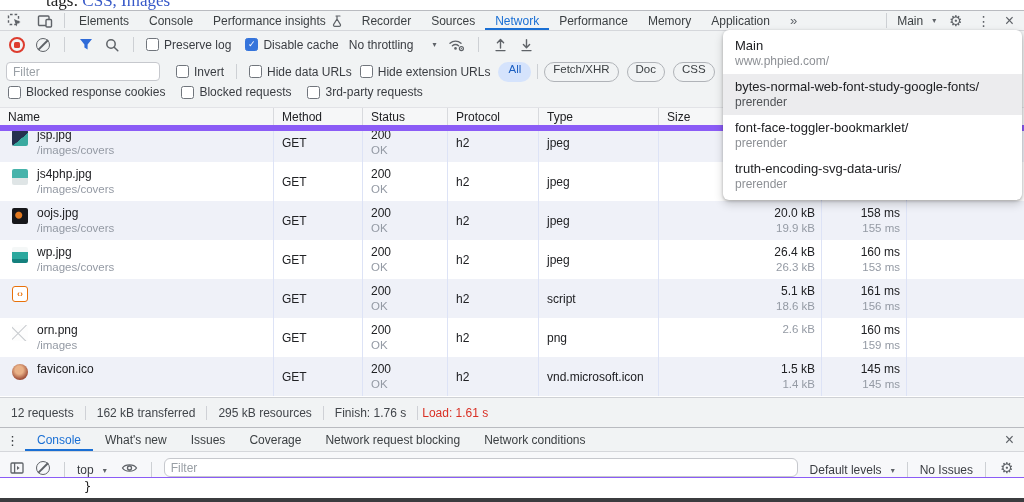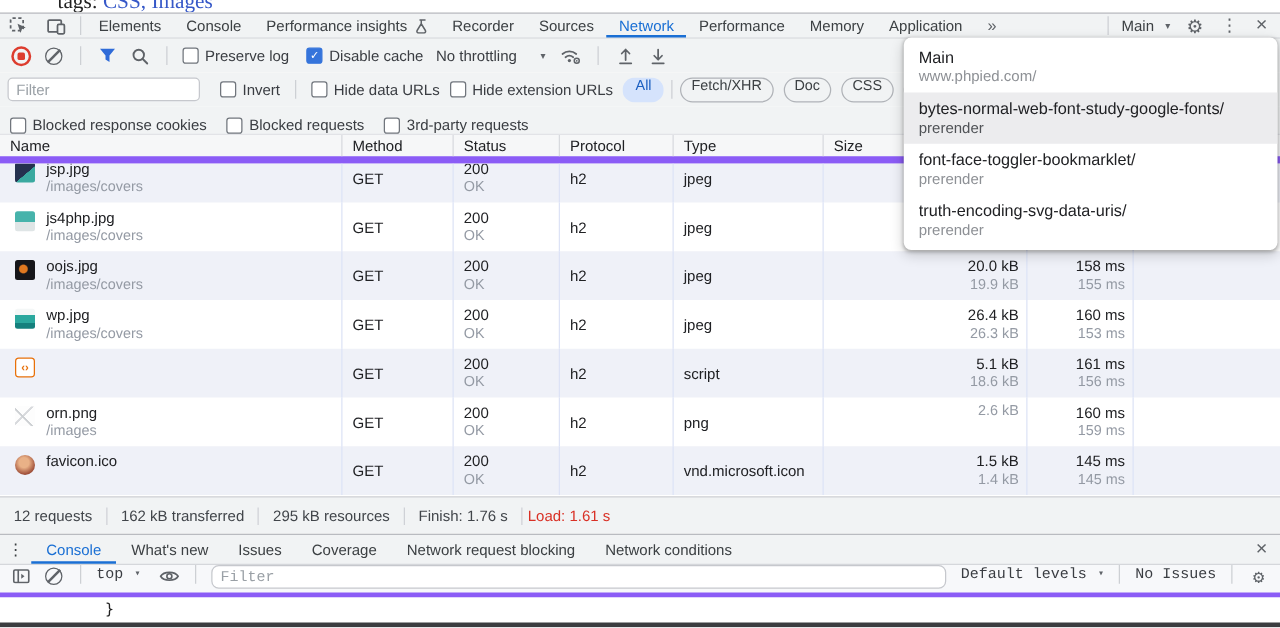--- a/index.html
+++ b/index.html
@@ -37,21 +37,21 @@
 
   
   .filterbar{top:58px;left:0;right:0;height:27px;background:#f1f3f4;display:flex;align-items:center;padding-left:6px;box-sizing:border-box;gap:8px;}
   .txtinput{height:17px;border:1px solid #c6c8cd;border-radius:4px;background:#fff;font-size:12px;padding:0 6px;color:#202124;outline:none;font-family:inherit;}
   .txtinput::placeholder{color:#9aa0a6;}
   .flt-input{width:140px;}
   .chip{height:18px;border-radius:10px;border:1px solid #b0b3b8;background:transparent;color:#3c4043;font-size:11.5px;display:flex;padding:0 8px;white-space:nowrap;}
   .chip.on{background:#d5e3fc;border-color:transparent;color:#1b5fc1;font-weight:400;padding:0 9px;}
 
   
-  .blockedbar{top:85px;left:0;right:0;height:23px;background:#f1f3f4;display:flex;align-items:flex-end;padding-left:8px;box-sizing:border-box;gap:16px;border-bottom:1px solid #e2e3e7;}
+  .blockedbar{top:85px;left:0;right:0;height:23px;background:#f1f3f4;display:flex;align-items:flex-start;padding-left:8px;box-sizing:border-box;gap:16px;border-bottom:1px solid #e2e3e7;}
 
   
   .grid{display:grid;grid-template-columns:274px 89px 85px 91px 120px 163px 85px 1fr;}
   .thead{top:108px;left:0;right:0;height:23px;background:#f6f7f8;border-bottom:6px solid #8b5cf6;box-sizing:border-box;}
   .thead .hc{font-size:12px;color:#202124;display:flex;align-items:center;padding-left:8px;border-right:1px solid #d8dade;box-sizing:border-box;overflow:hidden;white-space:nowrap;}
   .thead .hc:last-child{border-right:none;}
   .tbody{top:131px;left:0;right:0;height:266px;overflow:hidden;background:#fff;}
   .row{height:39px;box-sizing:border-box;}
   .row.stripe{background:#eff1f8;}
   .row.first{margin-top:-8px;}
@@ -76,21 +76,21 @@
   .summary{top:397px;left:0;right:0;height:30px;background:#f1f3f4;border-top:1px solid #cfd1d5;display:flex;align-items:center;box-sizing:border-box;font-size:12px;color:#41454a;}
   .summary .it{padding:0 11px;white-space:nowrap;}
   .sd{width:1px;height:14px;background:#cfd1d6;flex:none;}
   .blue{color:#1a6fd4;}
   .red{color:#d93025;}
 
   
   .drawertabs{top:427px;left:0;right:0;height:25px;background:#f1f3f4;border-top:1px solid #b9bbc0;border-bottom:1px solid #d5d7db;display:flex;align-items:center;box-sizing:border-box;}
   .dtab{padding:0 12px;font-size:12px;color:#3c4043;height:100%;display:flex;align-items:center;white-space:nowrap;}
   .dtab.sel{color:#1a6fd4;box-shadow:inset 0 -2px 0 #1a6fd4;}
-  .consoletools{top:452px;left:0;right:0;height:26px;background:#f7f8fa;border-bottom:4px solid #8b5cf6;display:flex;align-items:flex-start;padding:0 8px;box-sizing:border-box;gap:8px;font-family:Liberation Mono, monospace;}
+  .consoletools{top:452px;left:0;right:0;height:26px;background:#f7f8fa;border-bottom:1px solid #8b5cf6;display:flex;align-items:flex-end;padding:0 8px;box-sizing:border-box;gap:8px;}
   .cfilter{width:648px;border-radius:6px;}
   .consolebody{top:478px;left:0;right:0;height:20px;background:#fff;font-family:"DejaVu Sans Mono","Liberation Mono",monospace;font-size:12px;color:#222;}
   .consolebody .out{position:absolute;left:84px;top:2px;}
   .bottomstrip{top:498px;left:0;right:0;height:4px;background:#3b3c3f;}
 
   
   .dropdown{top:30px;left:723px;width:299px;background:#fff;border-radius:6px;box-shadow:0 1px 3px rgba(0,0,0,.25),0 4px 10px rgba(0,0,0,.18);z-index:20;padding:3px 0;overflow:hidden;}
   .ditem{padding:5px 12px 5px 12px;}
   .ditem .t{font-size:13px;color:#202124;line-height:16px;white-space:nowrap;}
   .ditem .s{font-size:12px;color:#8d9095;line-height:15px;white-space:nowrap;}

